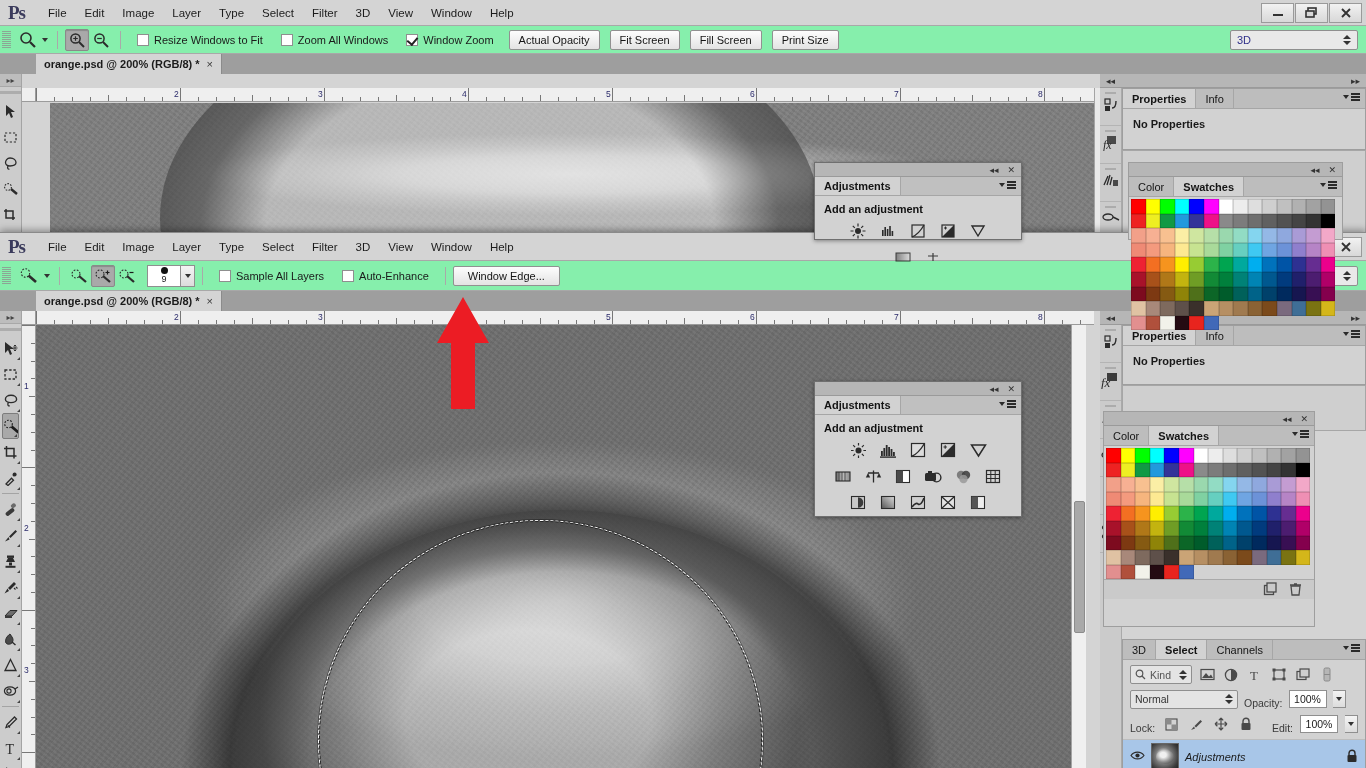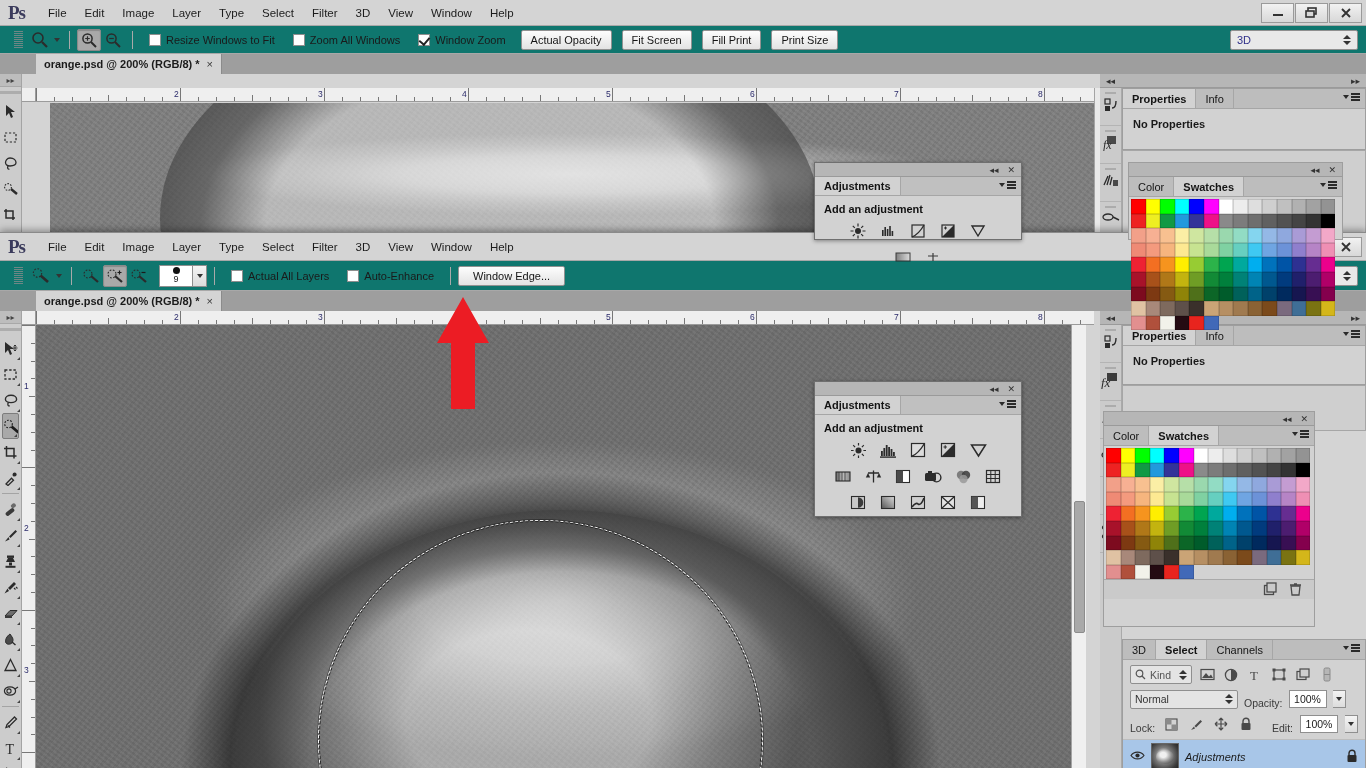--- a/index.html
+++ b/index.html
@@ -29,22 +29,22 @@
   .wbtns { position:absolute; right:4px; top:3px; display:flex; gap:1px; }
   .wbtn {
     width:33px; height:20px; background:linear-gradient(#f2f2f2,#d8d8d8);
     border:1px solid #9a9a9a; display:flex; align-items:center; justify-content:center;
     font-size:11px; color:#333; cursor:default;
   }
   .wbtn svg { display:block; }
 
   
   .optbar {
-    height:28px; background:#0f766e; display:flex; align-items:center;
-    border-bottom:1px solid #a8a8a8; position:relative; padding-left:14px;
+    height:28px; background:#86efac; display:flex; align-items:center;
+    border-bottom:1px solid #a8a8a8; position:relative; padding-left:2px;
   }
   .grip { width:9px; height:18px; margin-right:6px;
     background-image:repeating-linear-gradient(to bottom,#8d8d8d 0 1px,transparent 1px 2px);
     background-size:100% 2px; background-position:center; background-repeat:repeat-y;
     opacity:.75;
   }
   .obsep { width:1px; height:18px; background:#a9a9a9; margin:0 7px; }
   .tool-cur { display:flex; align-items:center; padding:0 2px; }
   .caret-dn { width:0;height:0;border-left:3.5px solid transparent;border-right:3.5px solid transparent;border-top:4px solid #333; margin-left:5px; }
   .tbtn {
@@ -284,21 +284,21 @@
       <span>Zoom All Windows</span>
     </div>
     <div class="chk-wrap">
       <span class="chk on"></span>
       <span>Window Zoom</span>
     </div>
 
     <div style="width:6px"></div>
     <div class="pbtn">Actual Opacity</div>
     <div class="pbtn">Fit Screen</div>
-    <div class="pbtn">Fill Print</div>
+    <div class="pbtn">Fill Screen</div>
     <div class="pbtn">Print Size</div>
 
     <div class="sel3d">
       <span class="lbl">3D</span>
       <span class="spin">
           <i class="up"></i>
           <i class="dn"></i>
         </span>
     </div>
   </div>
@@ -766,21 +766,21 @@
     <div class="numbox">
       <span class="dot"></span>
       <span>9</span>
     </div>
     <div class="numsp">
       <span class="caret-dn" style="margin:0"></span>
     </div>
     <div class="obsep"></div>
     <div class="chk-wrap">
       <span class="chk"></span>
-      <span>Actual All Layers</span>
+      <span>Sample All Layers</span>
     </div>
     <div class="chk-wrap">
       <span class="chk"></span>
       <span>Auto-Enhance</span>
     </div>
     <div class="obsep"></div>
     <div class="pbtn" style="padding:3px 14px;">Window Edge...</div>
 
     <div class="sel3d" style="top:5px;">
       <span class="lbl">3D</span>

